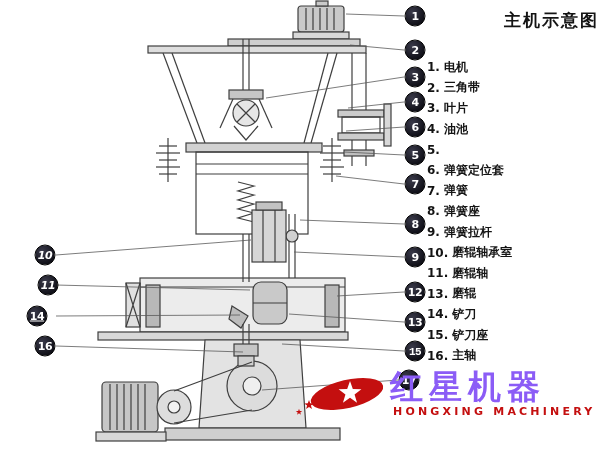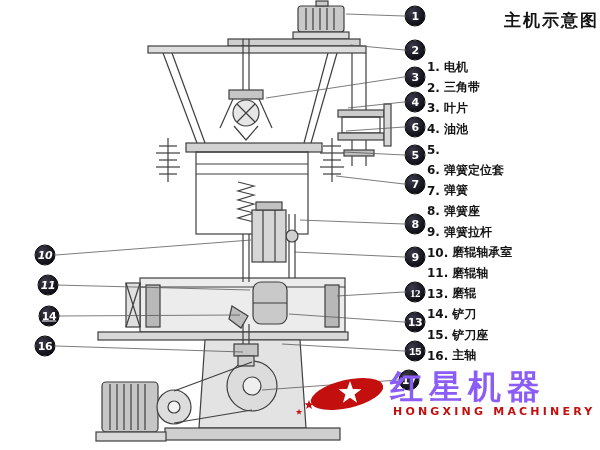--- a/index.html
+++ b/index.html
@@ -187,27 +187,27 @@
   <div class="callout-layer">
       <div class="callout" style="left: 415px; top: 16px;">1</div>
       <div class="callout" style="left: 415px; top: 50px;">2</div>
       <div class="callout" style="left: 415px; top: 77px;">3</div>
       <div class="callout" style="left: 415px; top: 102px;">4</div>
       <div class="callout" style="left: 415px; top: 127px;">6</div>
       <div class="callout" style="left: 415px; top: 155px;">5</div>
       <div class="callout" style="left: 415px; top: 184px;">7</div>
       <div class="callout" style="left: 415px; top: 224px;">8</div>
       <div class="callout" style="left: 415px; top: 257px;">9</div>
-      <div class="callout" style="left: 415px; top: 292px; font-family: Liberation Serif, serif;">12</div>
+      <div class="callout" style="left: 415px; top: 292px;">12</div>
       <div class="callout" style="left: 415px; top: 322px;">13</div>
       <div class="callout" style="left: 415px; top: 351px; font-family: Liberation Mono, monospace;">15</div>
       <div class="callout" style="left: 409px; top: 380px;">17</div>
       <div class="callout" style="left: 45px; top: 255px; font-style: italic;">10</div>
       <div class="callout" style="left: 48px; top: 285px; font-style: italic;">11</div>
-      <div class="callout" style="left: 49px; top: 316px; text-decoration: underline;">14</div>
+      <div class="callout" style="left: 37px; top: 316px; text-decoration: underline;">14</div>
       <div class="callout" style="left: 45px; top: 346px;">16</div>
     </div>
 
   <div class="legend">
     <div class="legend-title">主机示意图</div>
     <ul class="legend-list">
         <li>
           <span class="num">1.</span>
           <span class="lbl">电机</span>
         </li>

